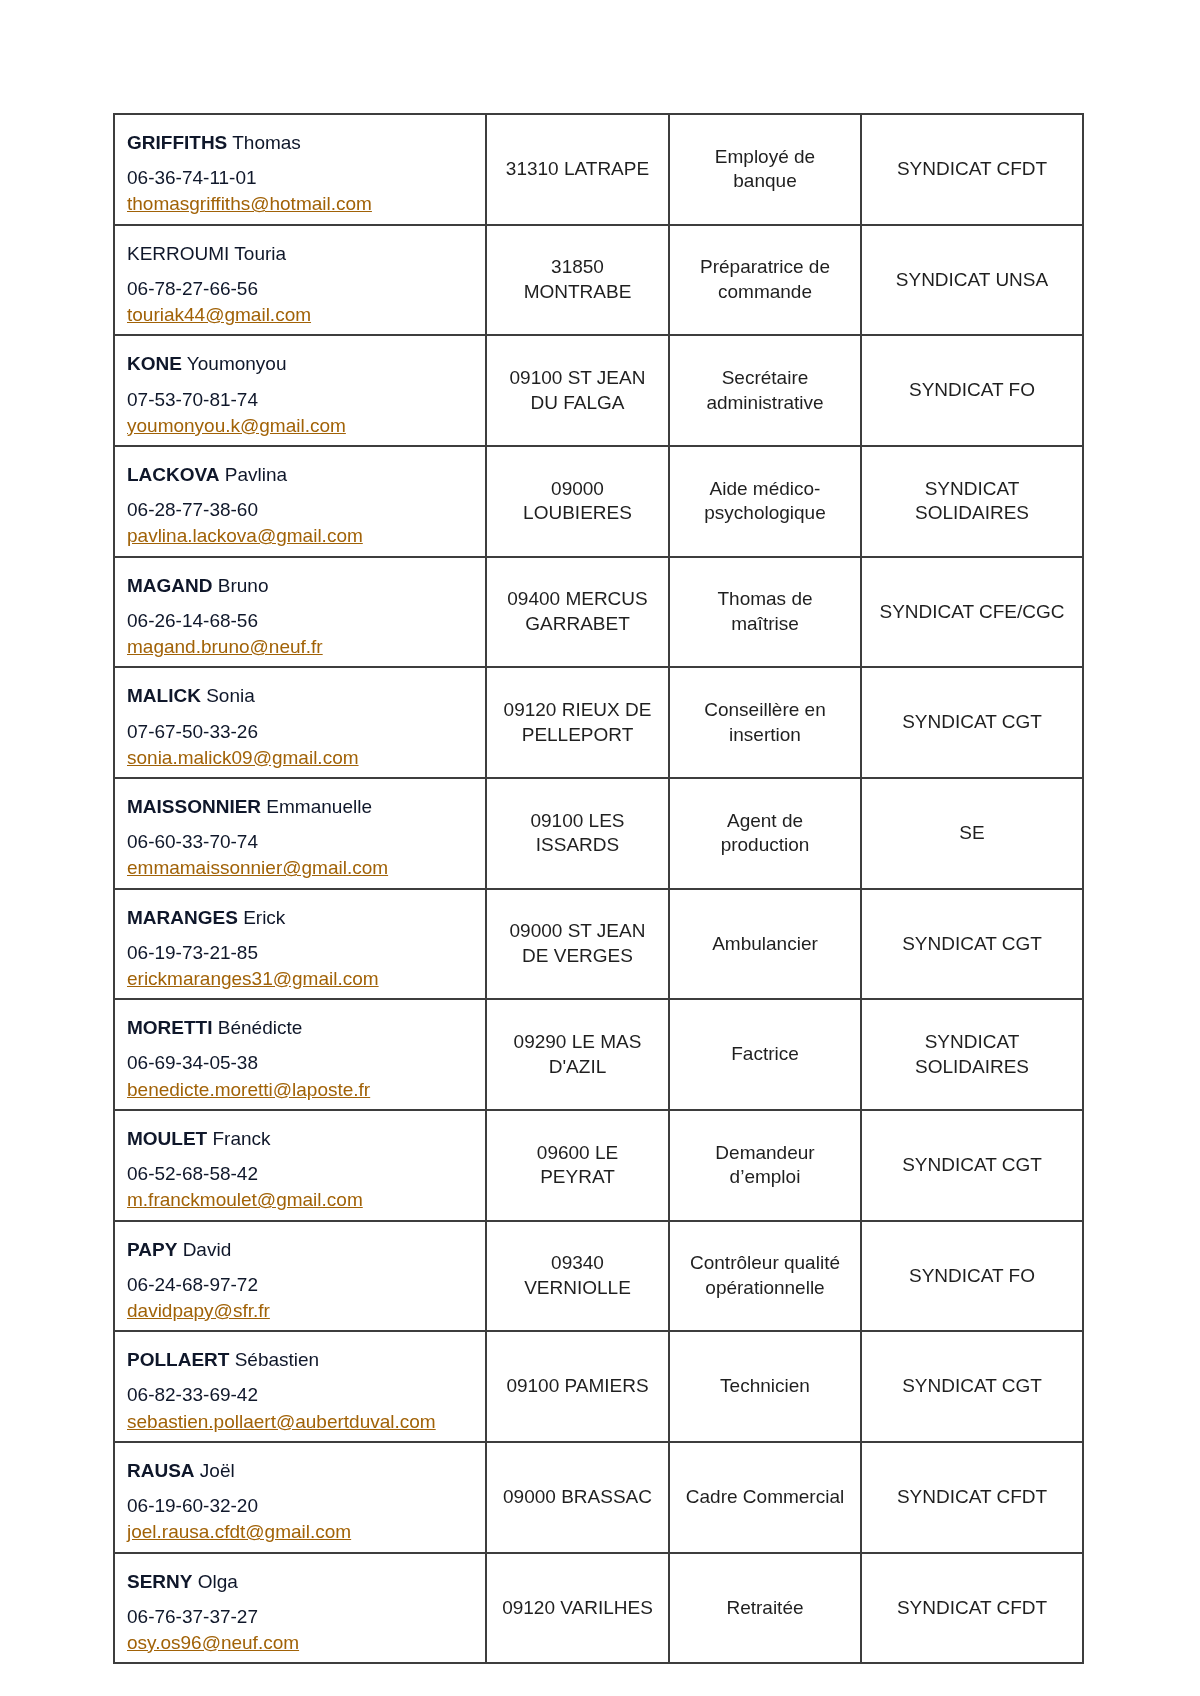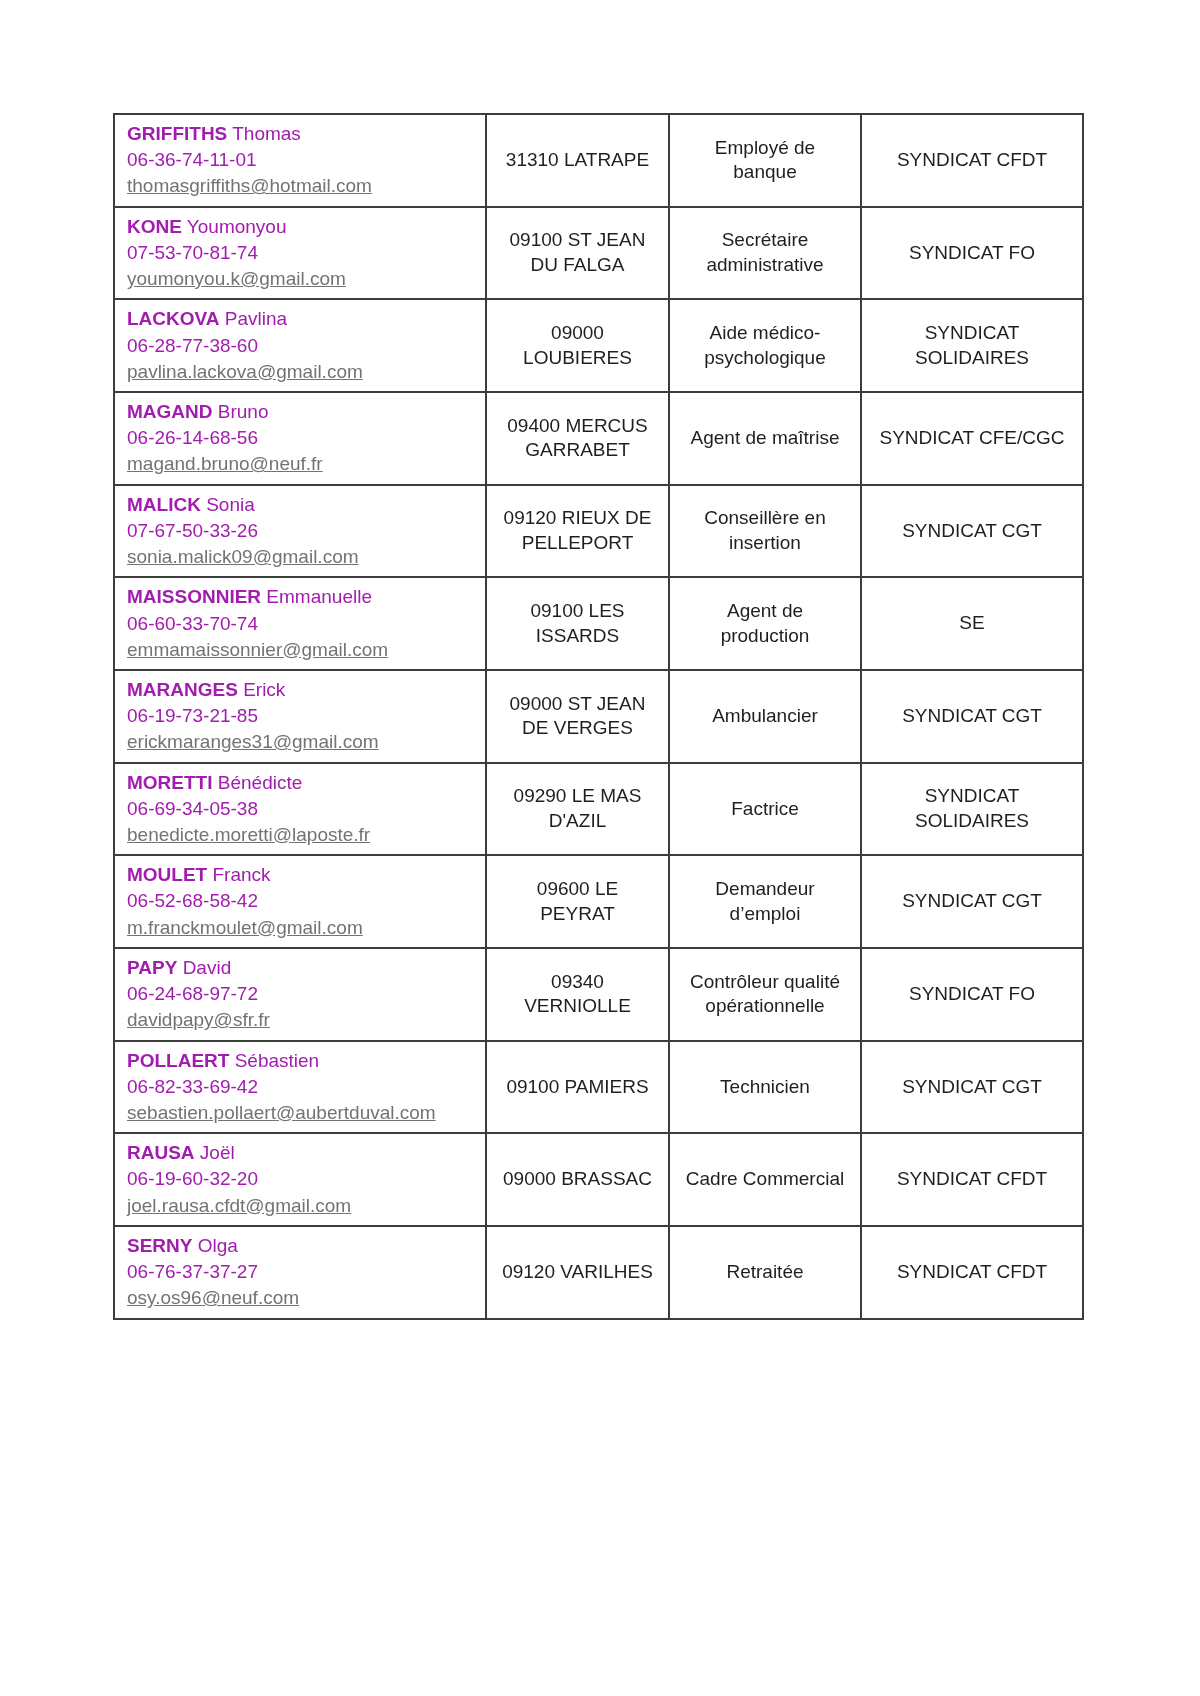--- a/index.html
+++ b/index.html
@@ -42,26 +42,27 @@
     padding: 4px 12px;
     line-height: 1.3;
   }
   .surname {
     font-weight: 700;
   }
   .surname.regular {
     font-weight: 400;
   }
   .email {
-    color: #737373;
+    color: #a16207;
     text-decoration: underline;
     cursor: pointer;
   }
   .phone, .name-line {
-    color: #a21caf;
+    color: #0f172a;
+    margin-top: 9px;
   }
 </style>
 </head>
 <body>
 
 <div class="page">
   <table class="contacts">
     <colgroup>
       <col style="width:372px">
       <col style="width:183px">
@@ -74,20 +75,30 @@
       <div class="name-line"><span class="surname">GRIFFITHS</span> <span class="firstname">Thomas</span></div>
       <div class="phone">06-36-74-11-01</div>
       <div><a class="email">thomasgriffiths@hotmail.com</a></div>
     </td>
     <td class="cell-city">31310 LATRAPE</td>
     <td class="cell-job">Employé de banque</td>
     <td class="cell-union">SYNDICAT CFDT</td>
   </tr>
         <tr>
     <td class="cell-contact">
+      <div class="name-line"><span class="surname regular">KERROUMI</span> <span class="firstname">Touria</span></div>
+      <div class="phone">06-78-27-66-56</div>
+      <div><a class="email">touriak44@gmail.com</a></div>
+    </td>
+    <td class="cell-city">31850 MONTRABE</td>
+    <td class="cell-job">Préparatrice de commande</td>
+    <td class="cell-union">SYNDICAT UNSA</td>
+  </tr>
+        <tr>
+    <td class="cell-contact">
       <div class="name-line"><span class="surname">KONE</span> <span class="firstname">Youmonyou</span></div>
       <div class="phone">07-53-70-81-74</div>
       <div><a class="email">youmonyou.k@gmail.com</a></div>
     </td>
     <td class="cell-city">09100 ST JEAN DU FALGA</td>
     <td class="cell-job">Secrétaire administrative</td>
     <td class="cell-union">SYNDICAT FO</td>
   </tr>
         <tr>
     <td class="cell-contact">
@@ -99,21 +110,21 @@
     <td class="cell-job">Aide médico-psychologique</td>
     <td class="cell-union">SYNDICAT SOLIDAIRES</td>
   </tr>
         <tr>
     <td class="cell-contact">
       <div class="name-line"><span class="surname">MAGAND</span> <span class="firstname">Bruno</span></div>
       <div class="phone">06-26-14-68-56</div>
       <div><a class="email">magand.bruno@neuf.fr</a></div>
     </td>
     <td class="cell-city">09400 MERCUS GARRABET</td>
-    <td class="cell-job">Agent de maîtrise</td>
+    <td class="cell-job">Thomas de maîtrise</td>
     <td class="cell-union">SYNDICAT CFE/CGC</td>
   </tr>
         <tr>
     <td class="cell-contact">
       <div class="name-line"><span class="surname">MALICK</span> <span class="firstname">Sonia</span></div>
       <div class="phone">07-67-50-33-26</div>
       <div><a class="email">sonia.malick09@gmail.com</a></div>
     </td>
     <td class="cell-city">09120 RIEUX DE PELLEPORT</td>
     <td class="cell-job">Conseillère en insertion</td>

